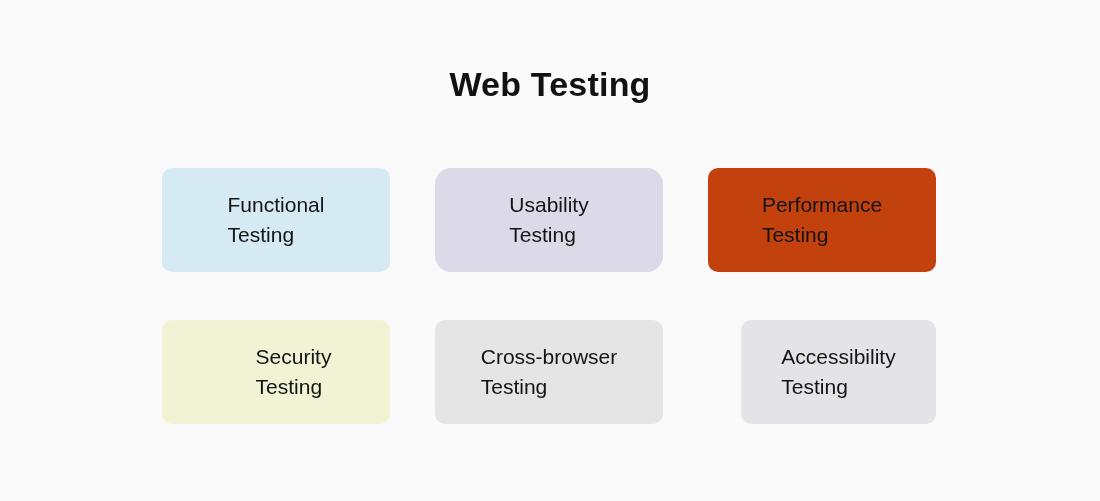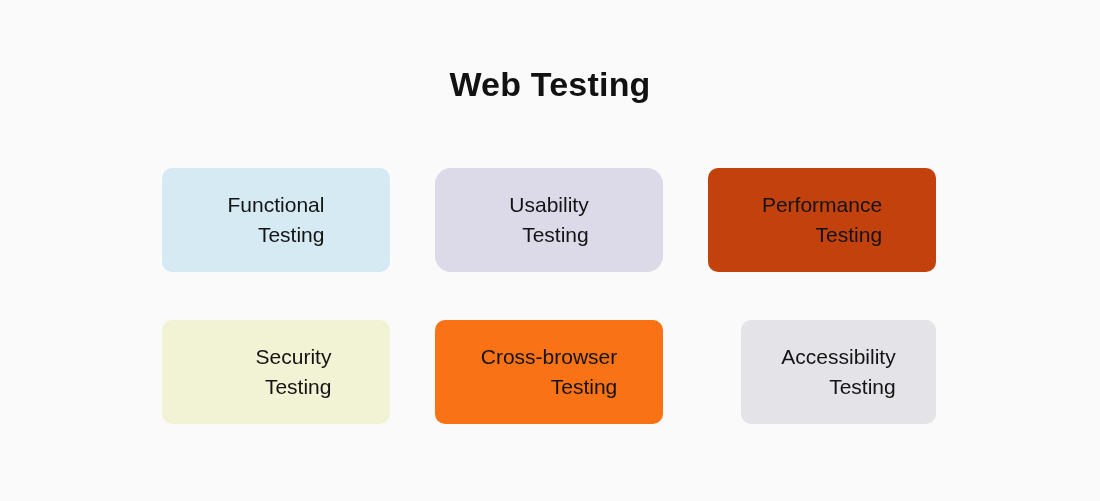--- a/index.html
+++ b/index.html
@@ -40,21 +40,21 @@
     grid-template-columns: repeat(3, 228px);
     grid-template-rows: repeat(2, 104px);
     column-gap: 45px;
     row-gap: 48px;
   }
   .card {
     border-radius: 10px;
     display: flex;
     align-items: center;
     justify-content: center;
-    text-align: right;
+    text-align: left;
     box-sizing: border-box;
     padding: 6px 10px;
   }
   .card-label {
     font-size: 21px;
     font-weight: 400;
     color: #141414;
     line-height: 1.42;
     white-space: pre-line;
   }
@@ -81,21 +81,21 @@
     <div class="card" style="background: #c2410c;">
       <span class="card-label">Performance
 Testing</span>
     </div>
 
     <div class="card" style="background: rgb(242, 242, 213); padding-left: 45px;">
       <span class="card-label">Security
 Testing</span>
     </div>
 
-    <div class="card" style="background: #f97316;">
+    <div class="card" style="background: #e5e5e5;">
       <span class="card-label">Cross-browser
 Testing</span>
     </div>
 
     <div class="card" style="background: rgb(228, 228, 232); margin-left: 33px;">
       <span class="card-label">Accessibility
 Testing</span>
     </div>
 
   </div>

